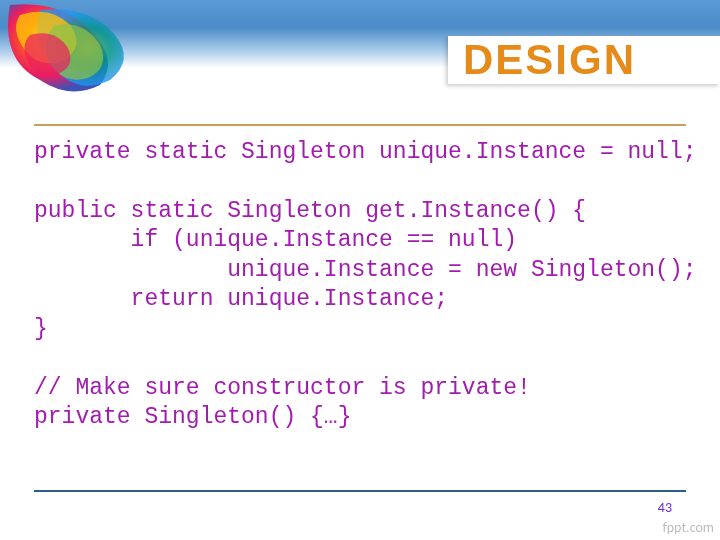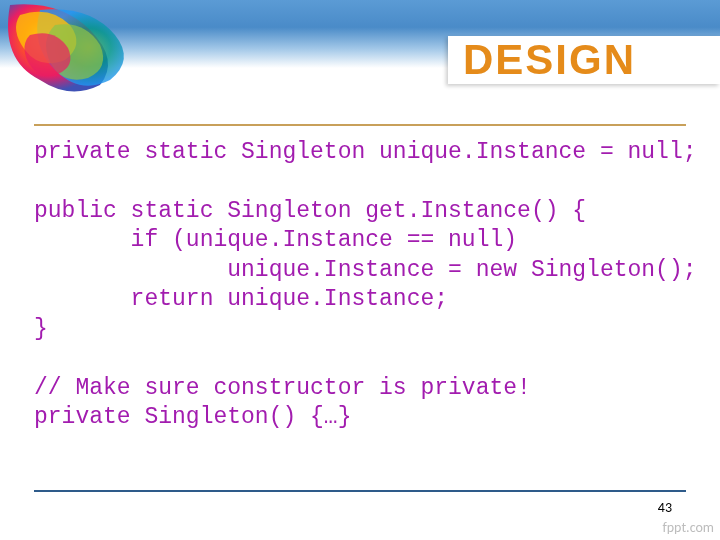--- a/index.html
+++ b/index.html
@@ -94,21 +94,21 @@
     width: 652px;
     height: 2px;
     background: #2e5b8a;
     z-index: 4;
   }
   .page-num {
     position: absolute;
     bottom: 24px;
     right: 48px;
     font-size: 14px;
-    color: #000000;
+    color: #6d28d9;
     z-index: 4;
   }
   .footer-link {
     position: absolute;
     bottom: 4px;
     right: 6px;
     font-size: 14px;
     color: #bdbdbd;
     z-index: 4;
   }

